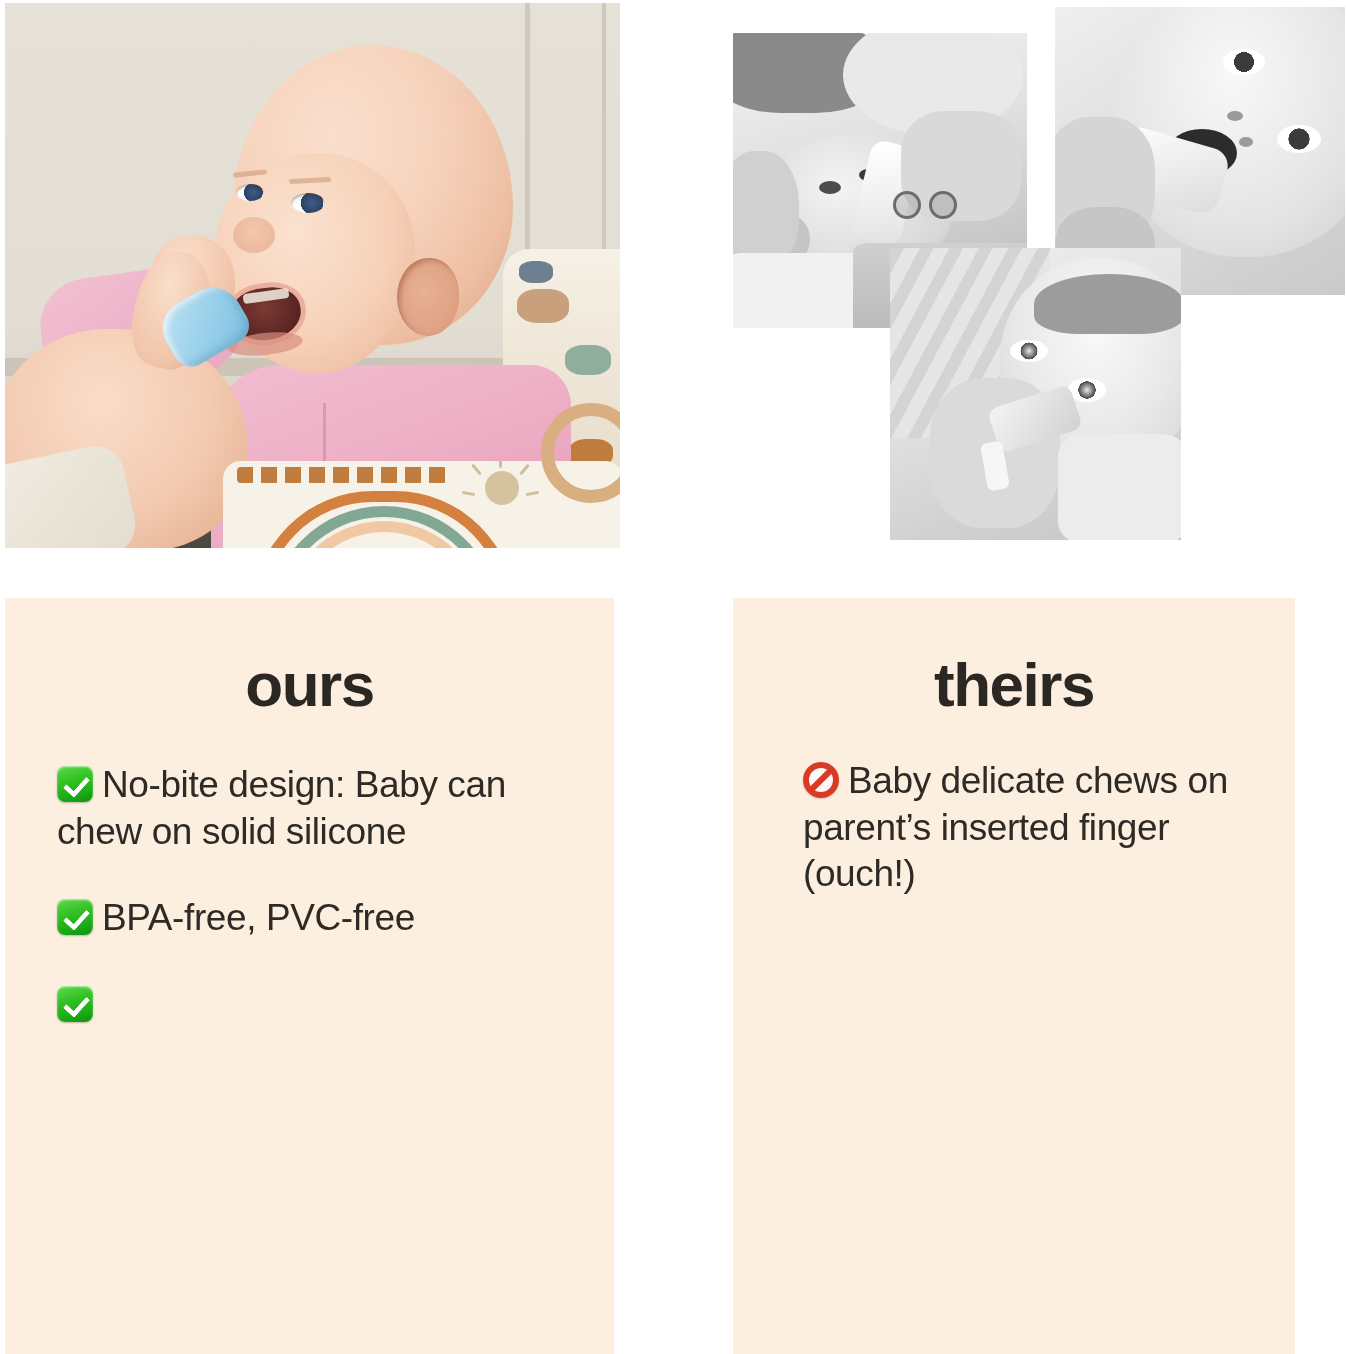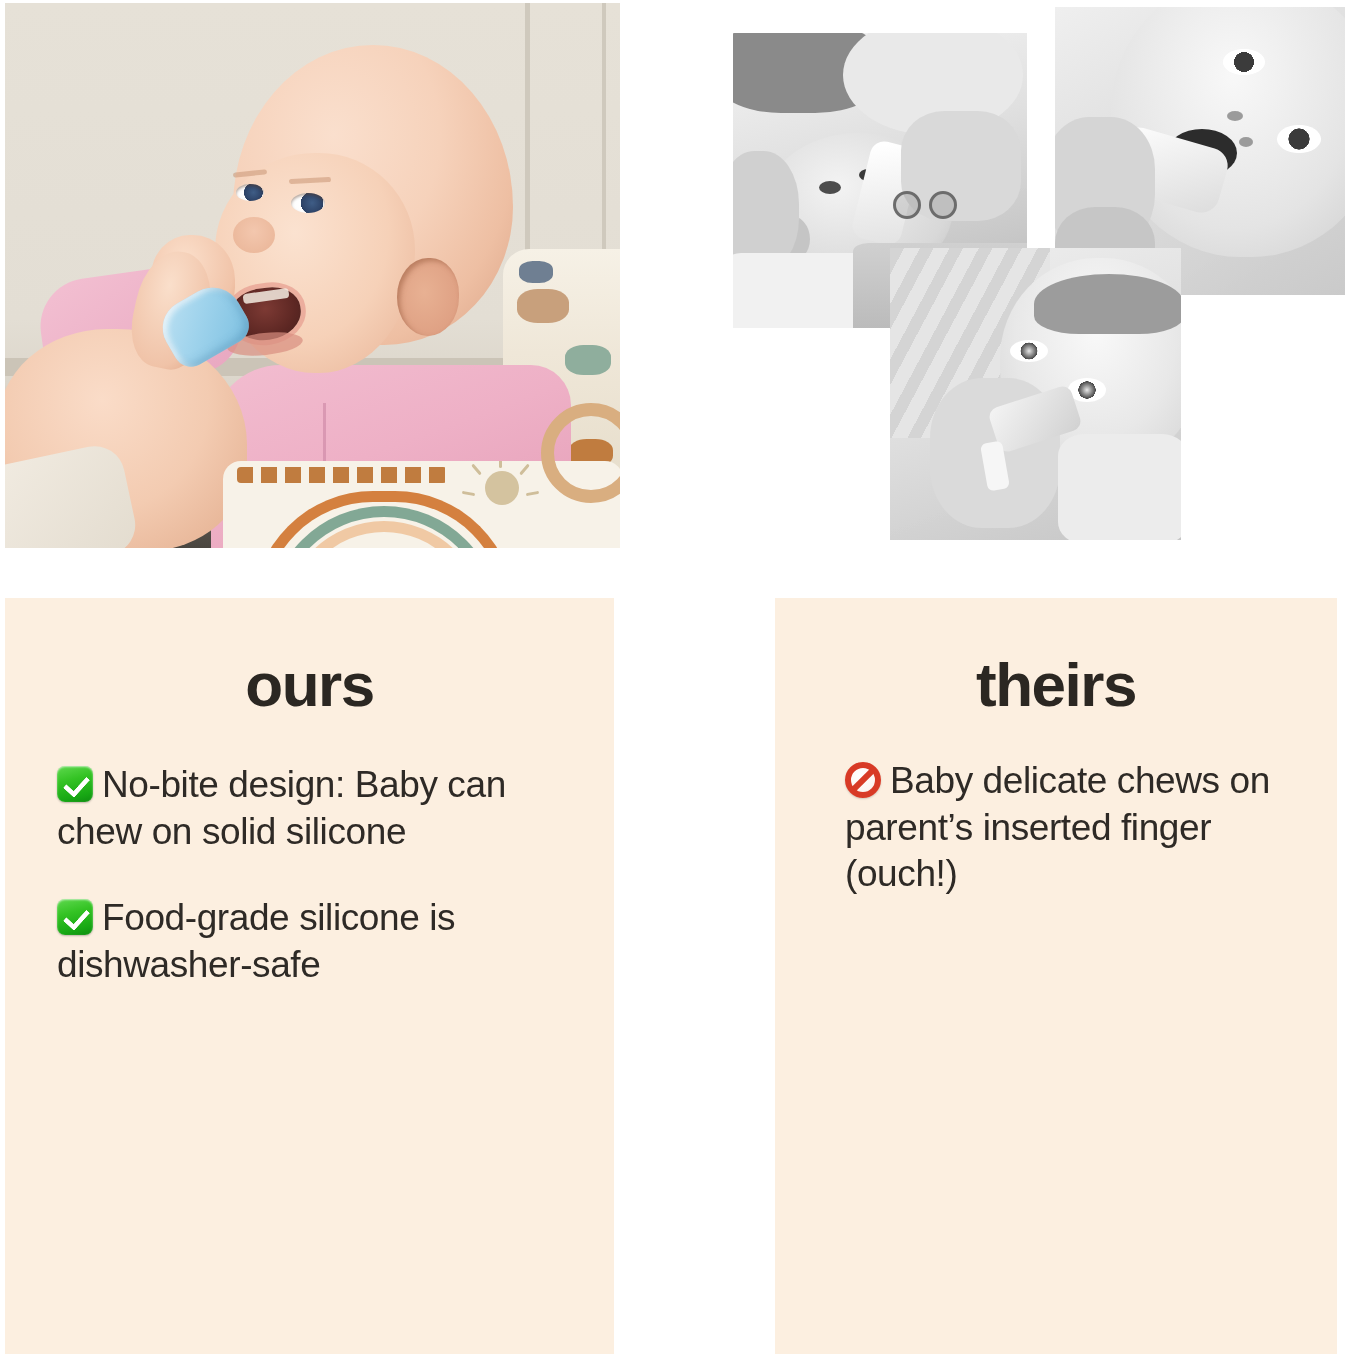--- a/index.html
+++ b/index.html
@@ -222,21 +222,21 @@
   
   #compare { position: absolute; left: 0; top: 0; width: 1346px; height: 1354px; pointer-events:none;}
   .panel {
     position: absolute;
     top: 598px;
     height: 756px;
     background: #fcefe0;
     pointer-events: auto;
   }
   #panel-ours   { left: 5px;   width: 609px; }
-  #panel-theirs { left: 775px; width: 562px; }
+  #panel-theirs { left: 733px; width: 562px; }
 
   .panel-title {
     font-size: 62px;
     font-weight: 800;
     letter-spacing: -1.5px;
     color: #2b2722;
     text-align: center;
     margin: 0;
     padding-top: 56px;
     line-height: 1;
@@ -406,21 +406,24 @@
 
 <div id="compare">
 
   <section class="panel" id="panel-ours">
     <h2 class="panel-title">ours</h2>
     <ul class="bullet-list" id="ours-list">
       <li class="bullet">
         <span class="bullet-icon icon-check"></span><span>No-bite design: Baby can chew on solid silicone</span>
       </li>
       <li class="bullet">
-        <span class="bullet-icon icon-check"></span><span>Food-grade silicone is dishwasher-safe</span>
+        <span class="bullet-icon icon-check"></span><span>BPA-free, PVC-free</span>
+      </li>
+      <li class="bullet">
+        <span class="bullet-icon icon-check"></span>
       </li>
     </ul>
   </section>
 
   <section class="panel" id="panel-theirs">
     <h2 class="panel-title">theirs</h2>
     <ul class="bullet-list" id="theirs-list">
       <li class="bullet">
         <span class="bullet-icon icon-no"></span><span>Baby delicate chews on parent’s inserted finger (ouch!)</span>
       </li>

